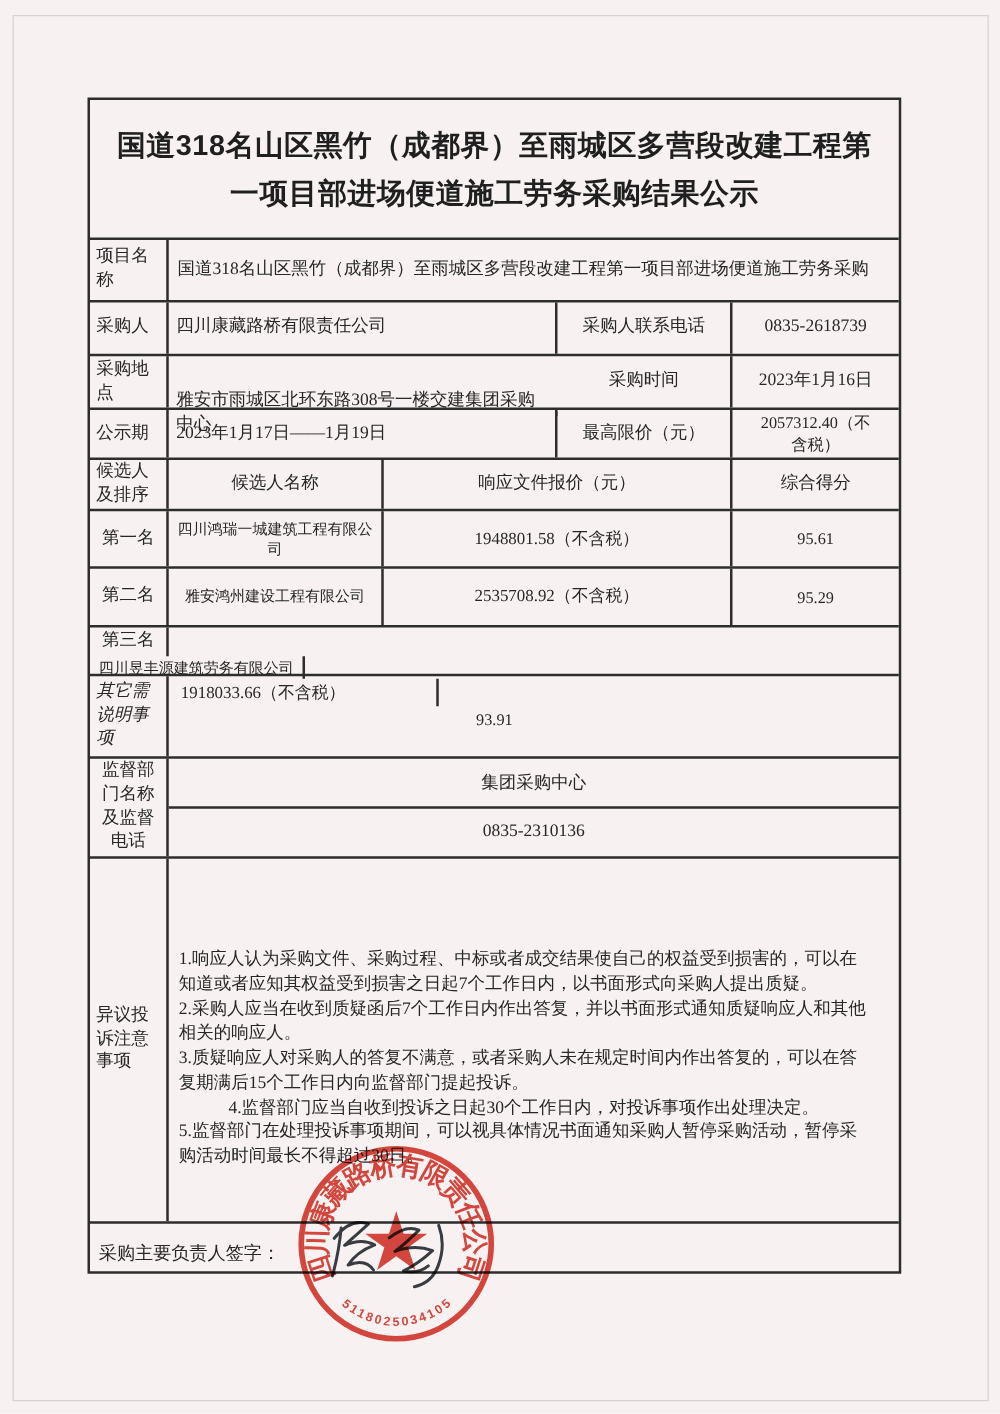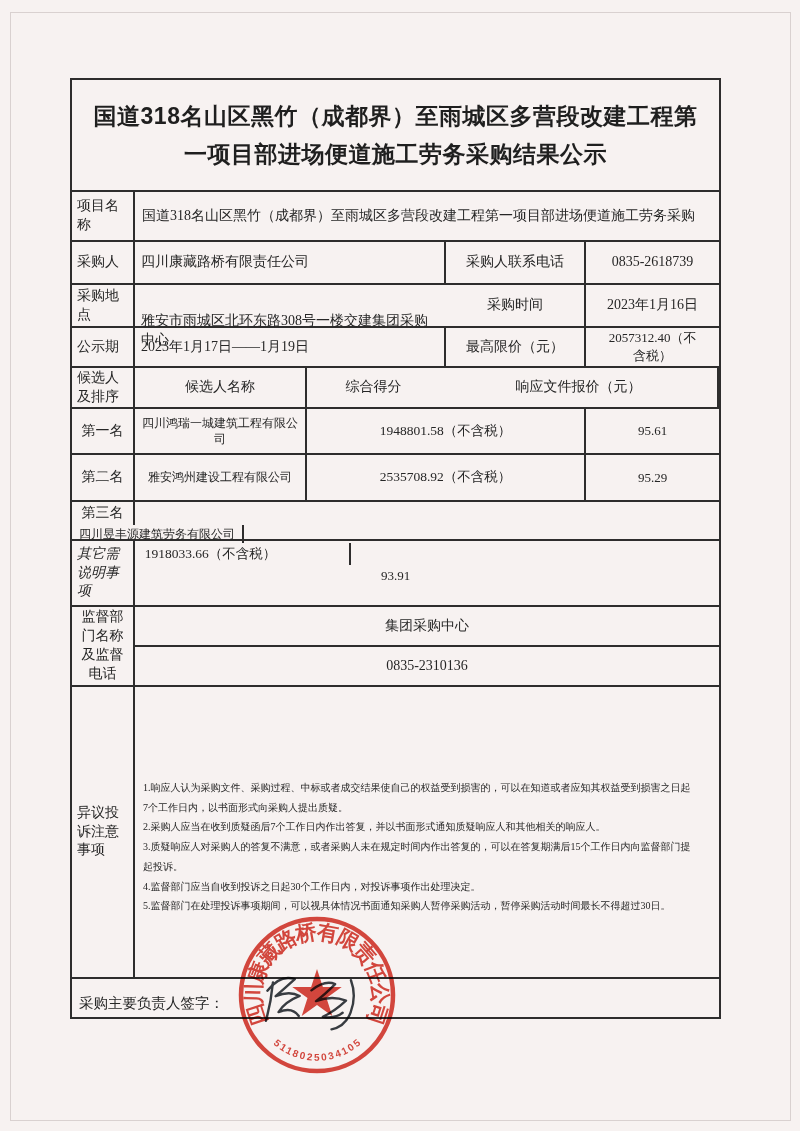--- a/index.html
+++ b/index.html
@@ -63,21 +63,21 @@
   .price-val{font-size:13.5px;}
   .score-val{font-size:13px;}
   .maxprice{font-size:13px;line-height:1.4;padding:1px 18px;}
   .sup-col{flex:1;display:flex;flex-direction:column;}
   .sup-sub{height:40px;box-sizing:border-box;border-bottom:2px solid #2e2d2d;
     display:flex;align-items:center;justify-content:center;font-size:14px;}
   .sup-sub:last-child{border-bottom:none;flex:1;height:auto;}
   .obj-label{align-items:center;}
   .obj-content{
     flex:1;display:flex;flex-direction:column;justify-content:center;
-    padding:36px 24px 6px 8px;font-size:10px;line-height:19.8px;
+    padding:36px 24px 6px 8px;font-size:14px;line-height:19.8px;align-items:center;
   }
   .sig-cell{flex:1;padding-left:7px;font-size:14.5px;}
   
   .seal{
     position:absolute;left:231px;top:909px;width:172px;height:172px;
     mix-blend-mode:multiply;opacity:0.92;
   }
   .sig{
     position:absolute;left:252px;top:960px;width:132px;height:82px;
     mix-blend-mode:multiply;transform:rotate(-3deg);
@@ -117,22 +117,22 @@
     <div class="row row-publicity">
       <div class="c w-label">公示期</div>
       <div class="c w-v2">2023年1月17日——1月19日</div>
       <div class="c w-mid center">最高限价（元）</div>
       <div class="c flex1 center last maxprice">2057312.40（不含税）</div>
     </div>
 
     <div class="row row-cand-header">
       <div class="c w-label">候选人及排序</div>
       <div class="c w-name center" style="font-size:14px;">候选人名称</div>
+      <div class="c w-price center">响应文件报价（元）</div>
       <div class="c flex1 center last">综合得分</div>
-      <div class="c w-price center">响应文件报价（元）</div>
     </div>
 
     <div class="row row-cand1">
       <div class="c w-label center" style="padding-left:4px;">第一名</div>
       <div class="c w-name center">四川鸿瑞一城建筑工程有限公司</div>
       <div class="c w-price center price-val">1948801.58（不含税）</div>
       <div class="c flex1 center last score-val">95.61</div>
     </div>
 
     <div class="row row-cand2">

